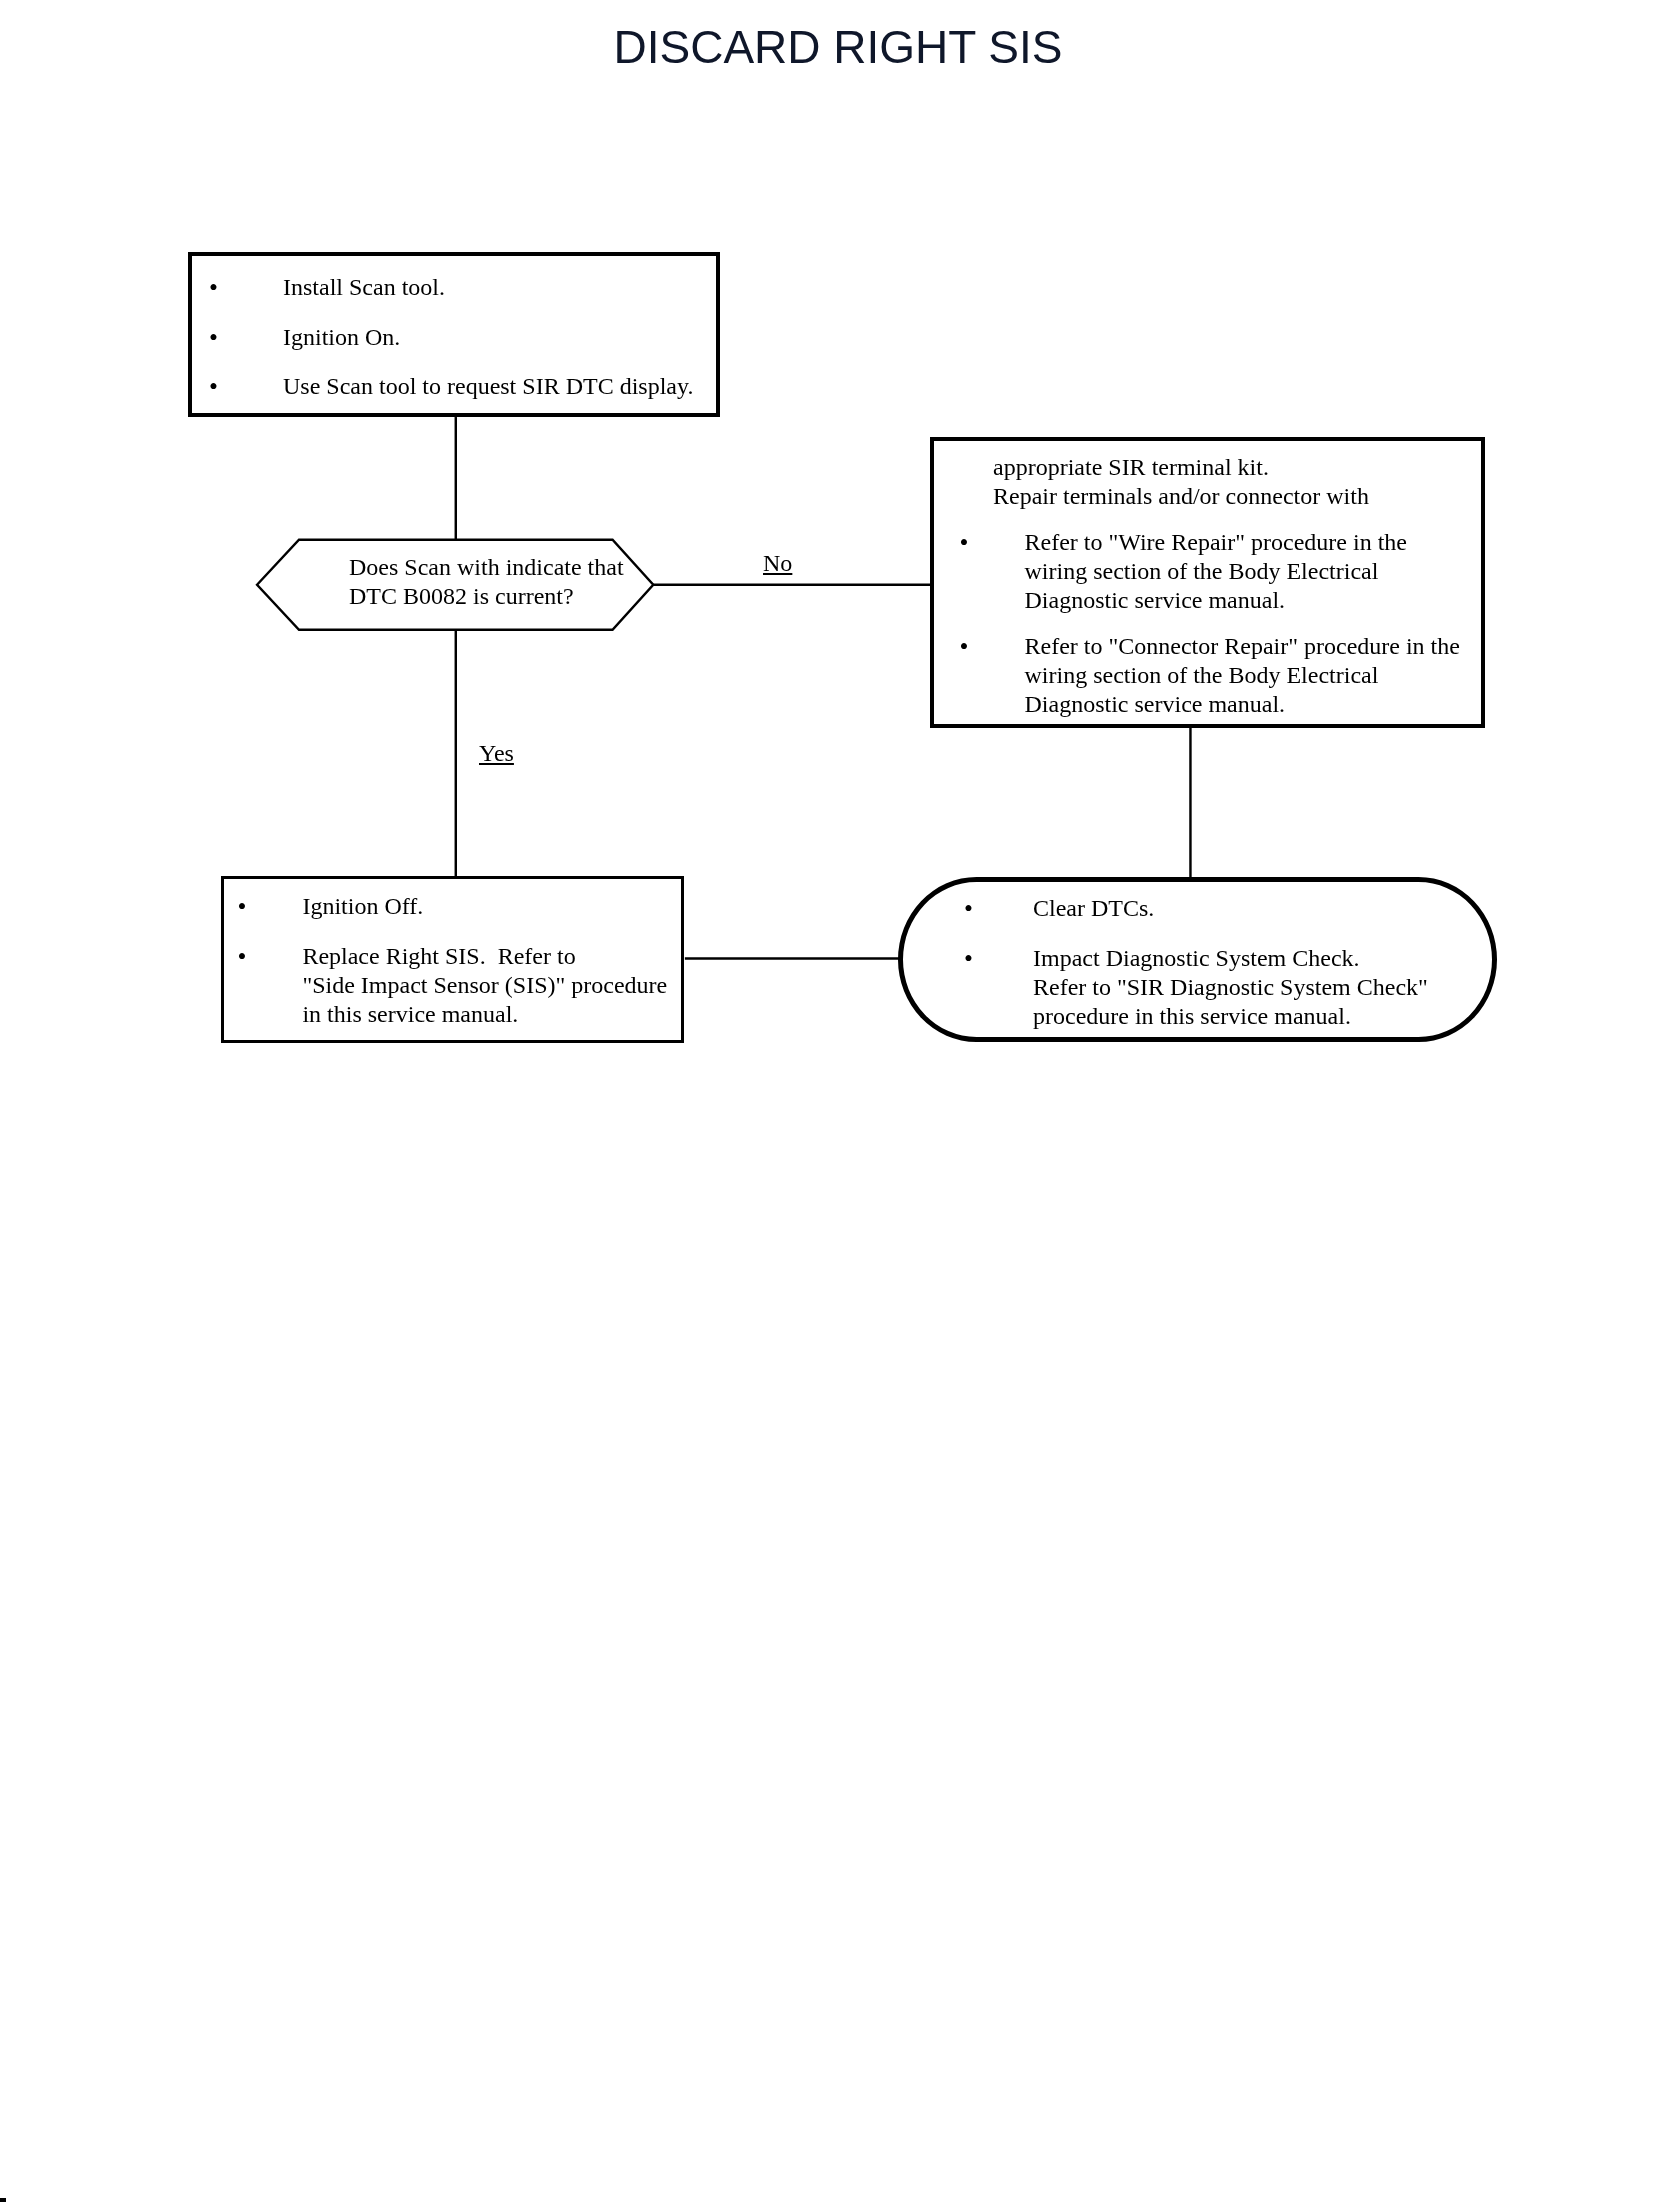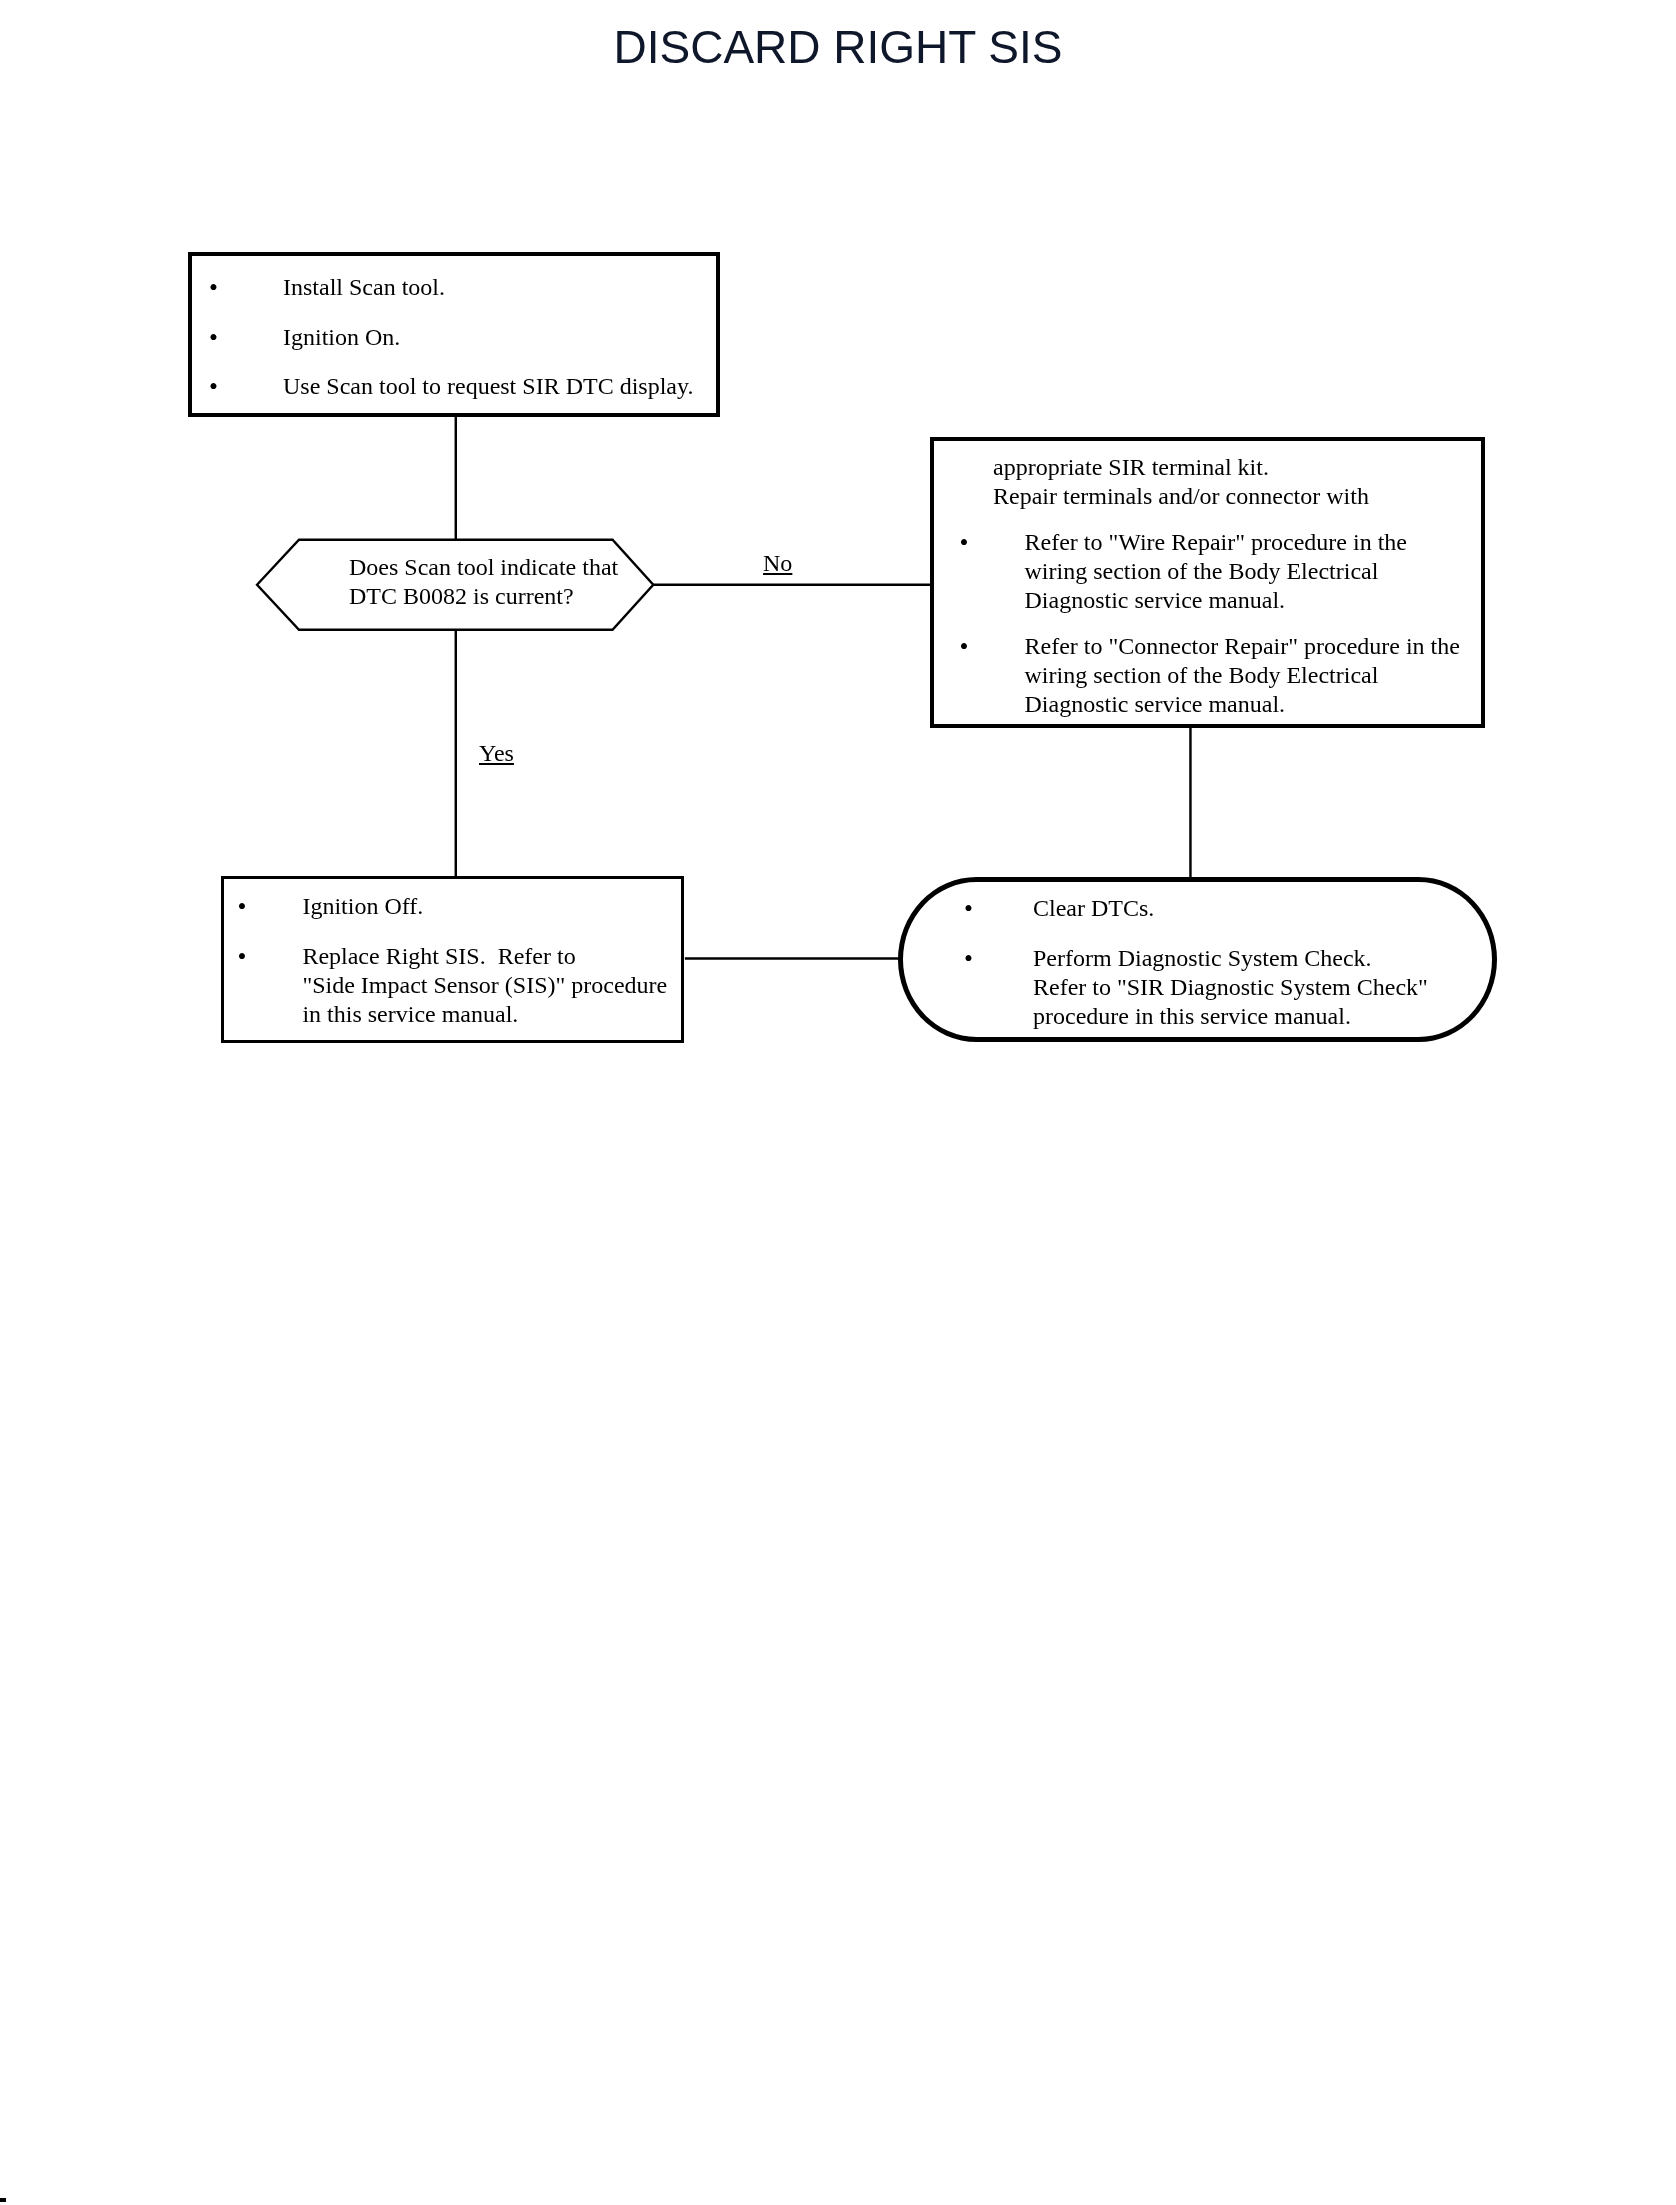--- a/index.html
+++ b/index.html
@@ -123,21 +123,21 @@
         <div class="txt">Ignition On.</div>
       </div>
       <div class="bullet-item">
         <span class="bullet">•</span>
         <div class="txt">Use Scan tool to request SIR DTC display.</div>
       </div>
     </div>
   </div>
 
   <div id="decision-text">
-    <span class="tline">Does Scan tool indicate that</span>
+    <span class="tline">Does Scan with indicate that</span>
     <span class="tline">DTC B0082 is current?</span>
   </div>
 
   <span class="branch-label" id="no-label">No</span>
   <span class="branch-label" id="yes-label">Yes</span>
 
   <div class="node" id="repair-box">
     <div class="content">
       <div>
         <span class="tline">appropriate SIR terminal kit.</span>
@@ -185,21 +185,21 @@
     <div class="content">
       <div class="bullet-item">
         <span class="bullet">•</span>
         <div>
           <span class="tline">Clear DTCs.</span>
         </div>
       </div>
       <div class="bullet-item">
         <span class="bullet">•</span>
         <div>
-          <span class="tline">Perform Diagnostic System Check.</span>
+          <span class="tline">Impact Diagnostic System Check.</span>
           <span class="tline">Refer to "SIR Diagnostic System Check"</span>
           <span class="tline">procedure in this service manual.</span>
         </div>
       </div>
     </div>
   </div>
 
   <div id="speck"></div>
 
 </div>

